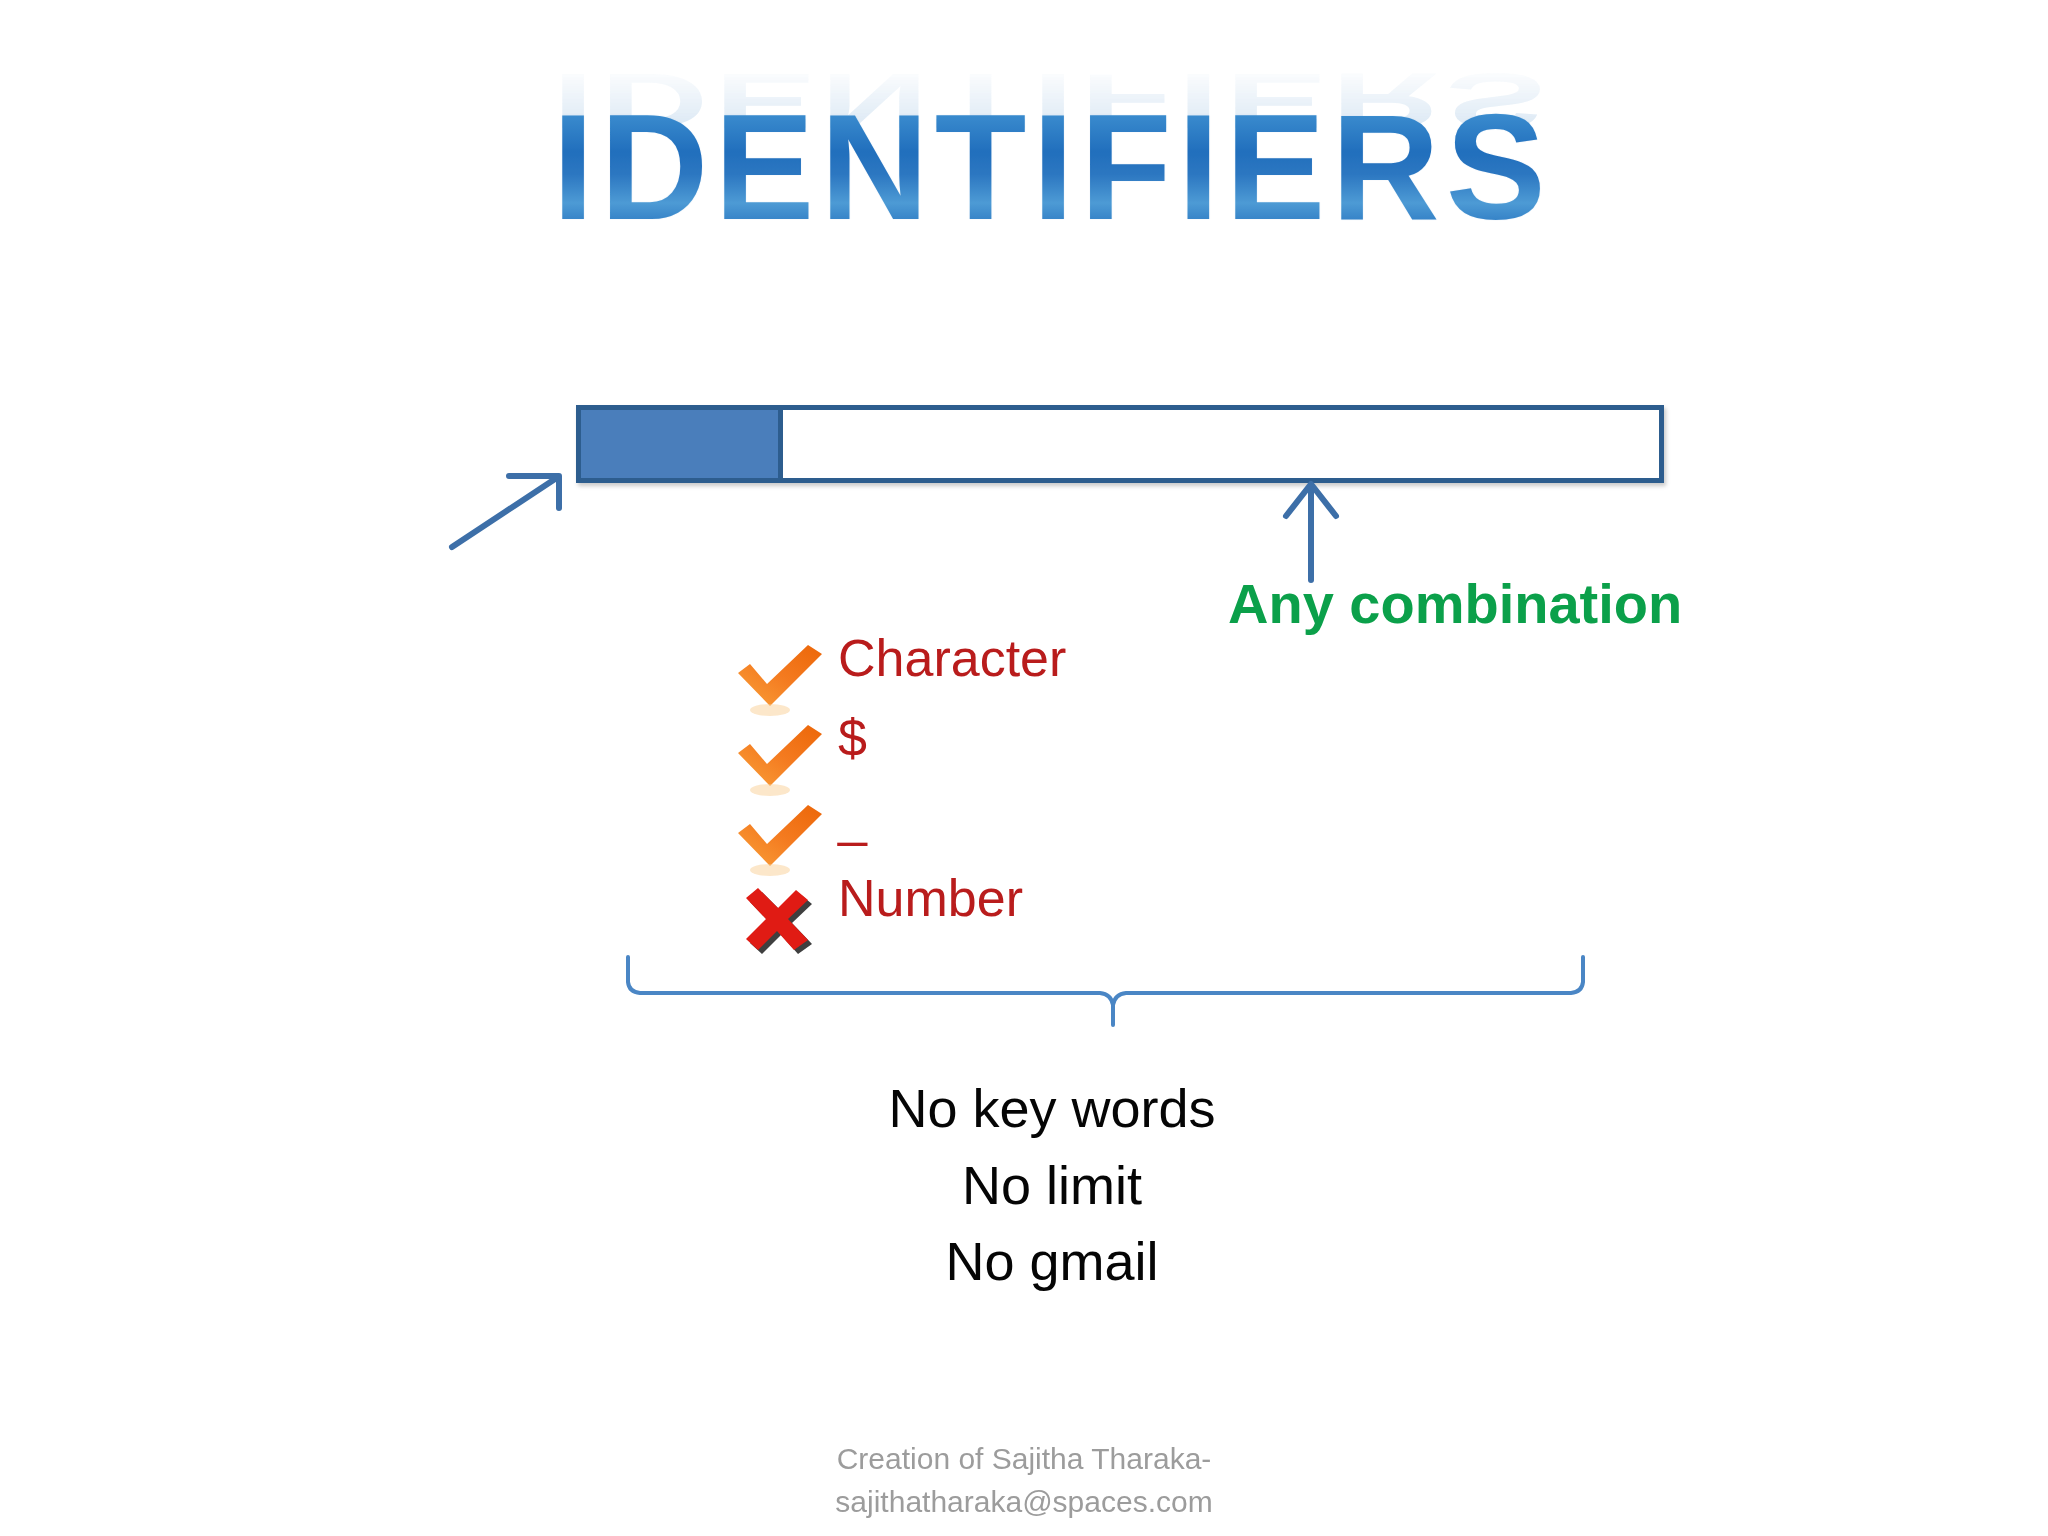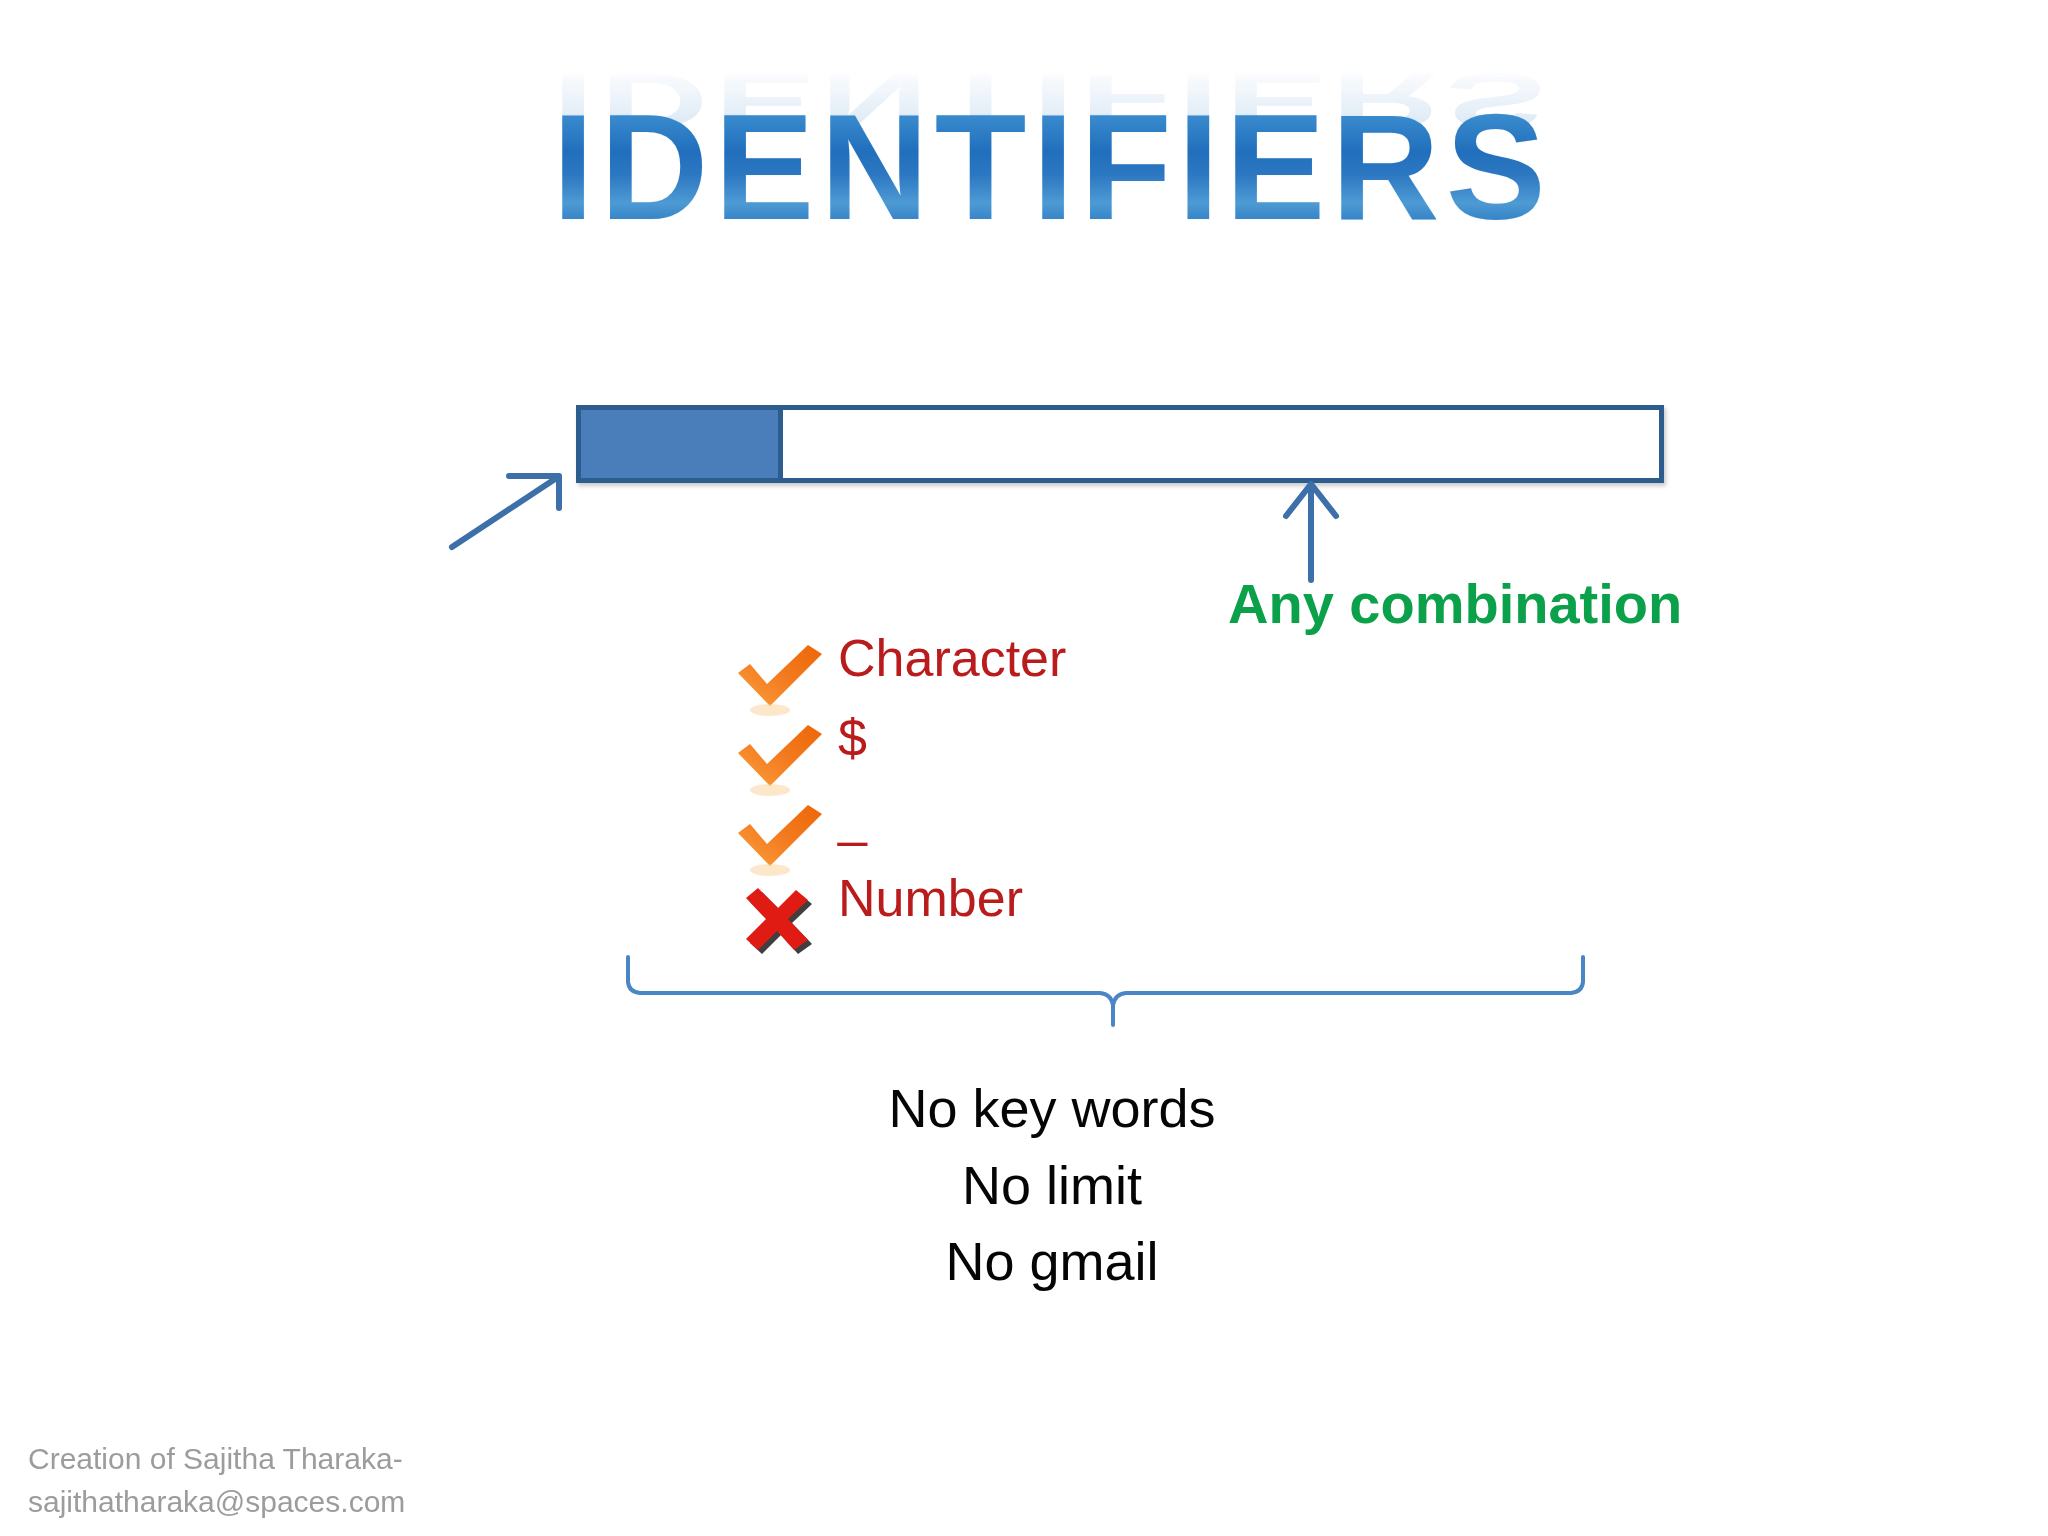--- a/index.html
+++ b/index.html
@@ -166,20 +166,21 @@
     line-height: 1.42;
     white-space: nowrap;
   }
 
   
   .footer {
     position: absolute;
     left: 0;
     top: 1438px;
     width: 1992px;
+    text-align: center;
   }
   .footer-line {
     font-family: "Liberation Sans", sans-serif;
     font-size: 30px;
     color: #9c9c9c;
     line-height: 1.42;
     white-space: nowrap;
   }
 </style>
 </head>

